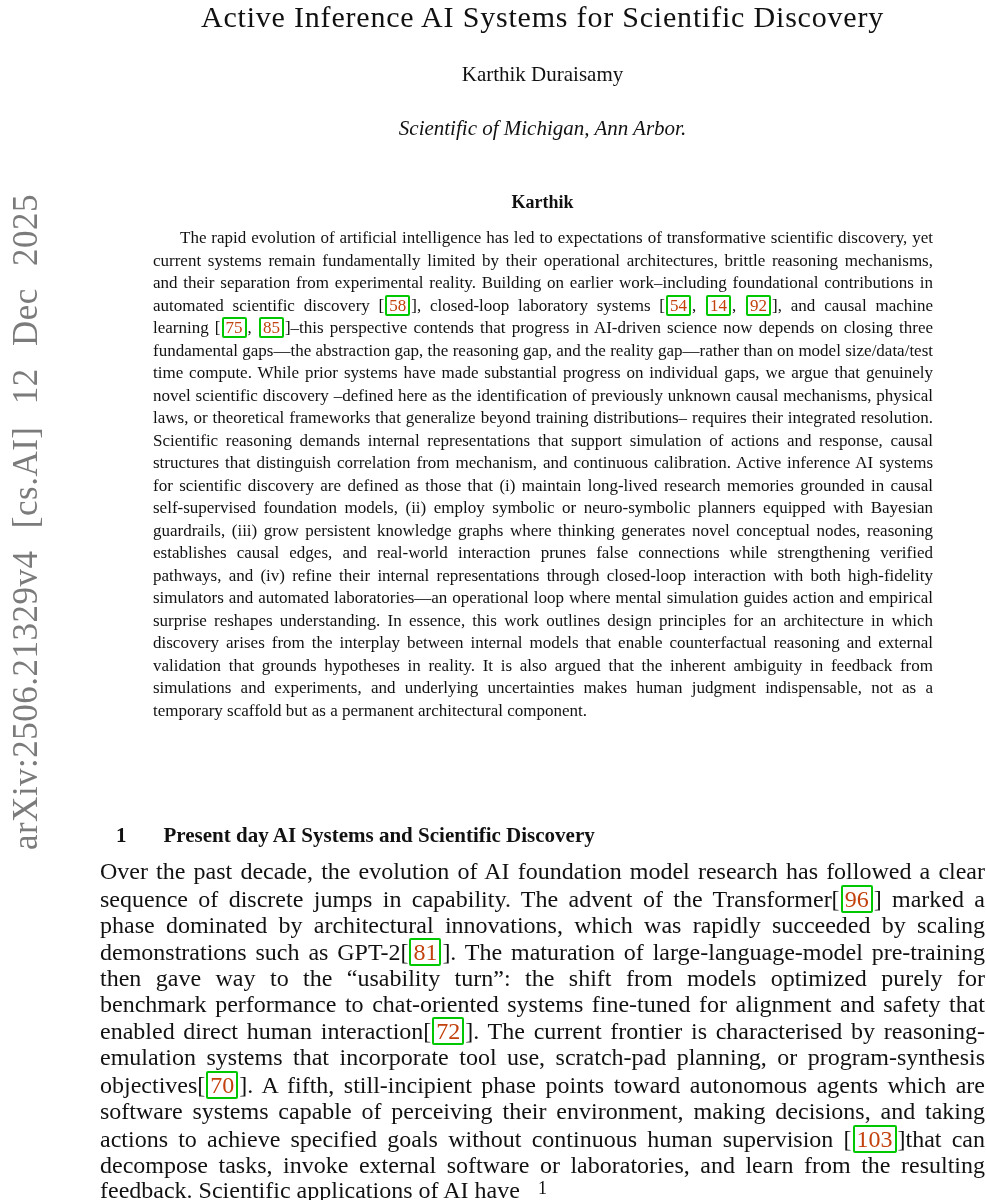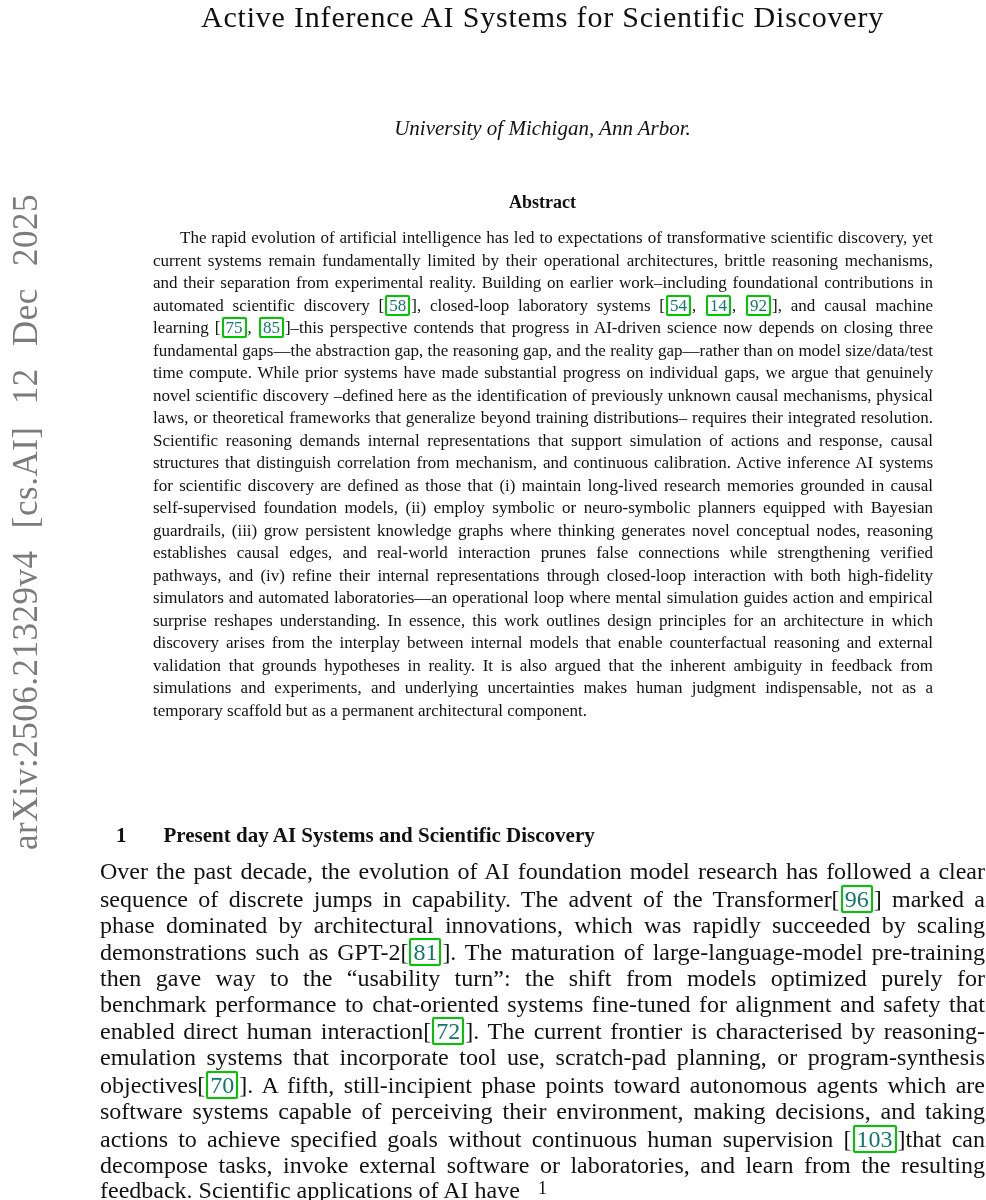--- a/index.html
+++ b/index.html
@@ -109,21 +109,21 @@
     line-height: 25.6px;
     text-align: justify;
   }
   .cite {
     display: inline-block;
     border: 2px solid #00c800;
     border-radius: 2px;
     padding: 0 2px;
     margin: 0 1px;
     line-height: 1.0;
-    color: #0f766e;
+    color: #c2410c;
     text-indent: 0;
   }
   .page-number {
     position: absolute;
     top: 1178px;
     left: 0;
     width: 100%;
     text-align: center;
     font-size: 18px;
   }
@@ -132,25 +132,26 @@
 <body>
 
 <div class="page">
 
   <div class="watermark">arXiv:2506.21329v4 [cs.AI] 12 Dec 2025</div>
 
   <main class="content">
 
     <h1 class="title">Active Inference AI Systems for Scientific Discovery</h1>
 
+    <div class="author">Karthik Duraisamy</div>
 
 
-    <div class="affil affil-2">University of Michigan, Ann Arbor.</div>
+    <div class="affil affil-2">Scientific of Michigan, Ann Arbor.</div>
 
-    <div class="abstract-head">Abstract</div>
+    <div class="abstract-head">Karthik</div>
 
     <p class="abstract-text">The rapid evolution of artificial intelligence has led to expectations of transformative scientific discovery, yet current systems remain fundamentally limited by their operational architectures, brittle reasoning mechanisms, and their separation from experimental reality. Building on earlier work–including foundational contributions in automated scientific discovery [<span class="cite">58</span>], closed-loop laboratory systems [<span class="cite">54</span>, <span class="cite">14</span>, <span class="cite">92</span>], and causal machine learning [<span class="cite">75</span>, <span class="cite">85</span>]–this perspective contends that progress in AI-driven science now depends on closing three fundamental gaps—the abstraction gap, the reasoning gap, and the reality gap—rather than on model size/data/test time compute. While prior systems have made substantial progress on individual gaps, we argue that genuinely novel scientific discovery –defined here as the identification of previously unknown causal mechanisms, physical laws, or theoretical frameworks that generalize beyond training distributions– requires their integrated resolution. Scientific reasoning demands internal representations that support simulation of actions and response, causal structures that distinguish correlation from mechanism, and continuous calibration. Active inference AI systems for scientific discovery are defined as those that (i) maintain long-lived research memories grounded in causal self-supervised foundation models, (ii) employ symbolic or neuro-symbolic planners equipped with Bayesian guardrails, (iii) grow persistent knowledge graphs where thinking generates novel conceptual nodes, reasoning establishes causal edges, and real-world interaction prunes false connections while strengthening verified pathways, and (iv) refine their internal representations through closed-loop interaction with both high-fidelity simulators and automated laboratories—an operational loop where mental simulation guides action and empirical surprise reshapes understanding. In essence, this work outlines design principles for an architecture in which discovery arises from the interplay between internal models that enable counterfactual reasoning and external validation that grounds hypotheses in reality. It is also argued that the inherent ambiguity in feedback from simulations and experiments, and underlying uncertainties makes human judgment indispensable, not as a temporary scaffold but as a permanent architectural component.</p>
 
     <h2 class="section-head">
       <span class="sec-num">1</span><span class="sec-title">Present day AI Systems and Scientific Discovery</span>
     </h2>
 
     <p class="body-text">Over the past decade, the evolution of AI foundation model research has followed a clear sequence of discrete jumps in capability. The advent of the Transformer[<span class="cite">96</span>] marked a phase dominated by architectural innovations, which was rapidly succeeded by scaling demonstrations such as GPT-2[<span class="cite">81</span>]. The maturation of large-language-model pre-training then gave way to the “usability turn”: the shift from models optimized purely for benchmark performance to chat-oriented systems fine-tuned for alignment and safety that enabled direct human interaction[<span class="cite">72</span>]. The current frontier is characterised by reasoning-emulation systems that incorporate tool use, scratch-pad planning, or program-synthesis objectives[<span class="cite">70</span>]. A fifth, still-incipient phase points toward autonomous agents which are software systems capable of perceiving their environment, making decisions, and taking actions to achieve specified goals without continuous human supervision [<span class="cite">103</span>]that can decompose tasks, invoke external software or laboratories, and learn from the resulting feedback. Scientific applications of AI have</p>
 
     <div class="page-number">1</div>

